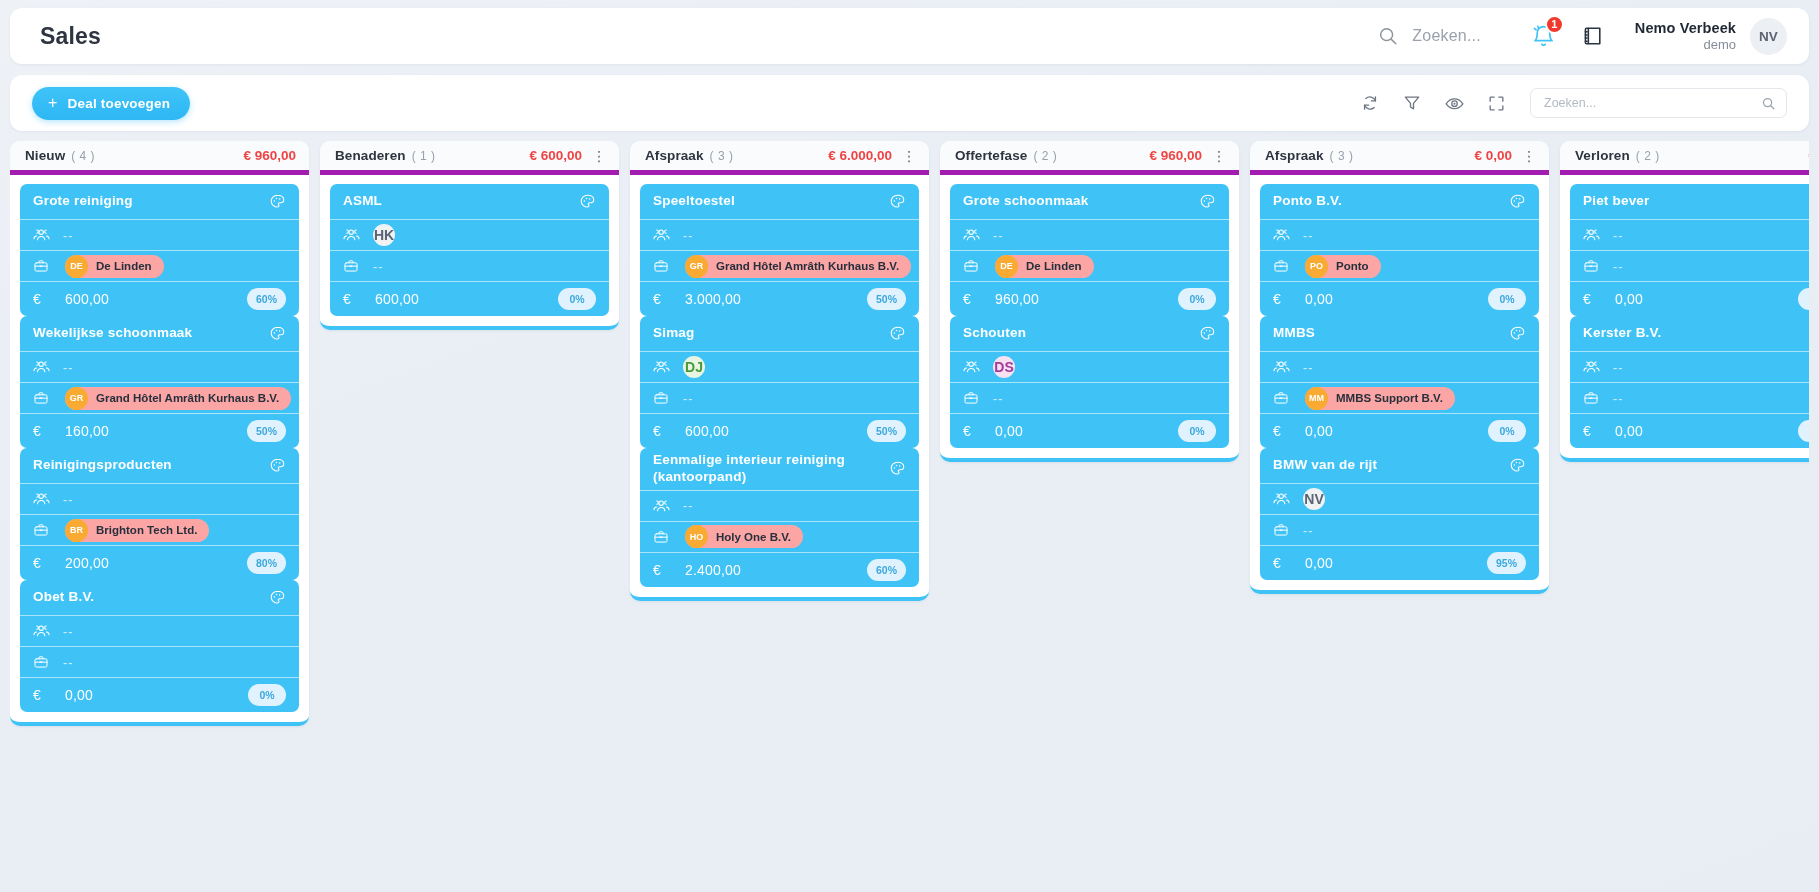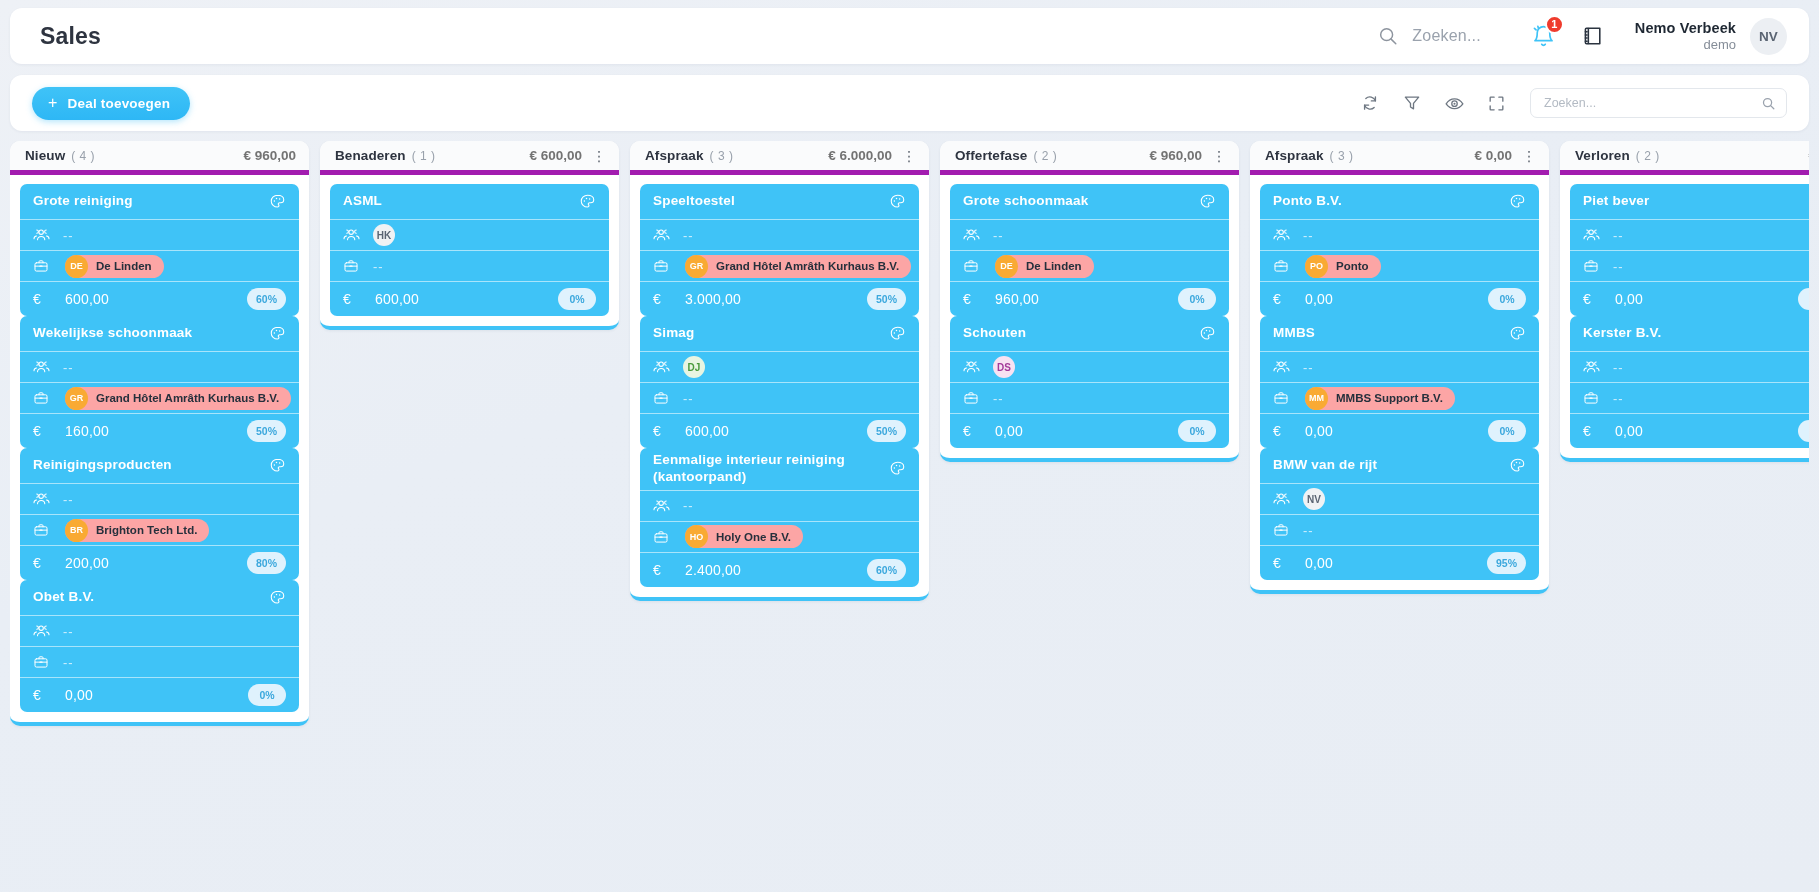--- a/index.html
+++ b/index.html
@@ -129,21 +129,21 @@
     height: 34px;
     background: #fafbfc;
     border-bottom: 5px solid #a21caf;
     display: flex; align-items: center;
     padding: 0 13px 0 15px;
     gap: 6px;
   }
   .col-name { font-size: 13.5px; color: #2e3440; font-weight: bold; letter-spacing:.1px;}
   .col-count { font-size: 12px; color: #98a0ab; letter-spacing: .5px; }
   .col-head-spacer { flex: 1 1 auto; }
-  .col-total { font-size: 13.5px; color: #737373; font-weight: bold; }
+  .col-total { font-size: 13.5px; color: #ef4444; font-weight: bold; }
   .col-menu {
     width: 14px; text-align: center; color: #5b636e;
     font-size: 14px; line-height: 8px; cursor: pointer; letter-spacing:0;
     margin-left: 4px;
   }
   .col-body { padding: 9px 10px 4px 10px; display: flex; flex-direction: column; gap: 0; }
 
   
   .card {
     background: #3fc3f7;
@@ -165,21 +165,21 @@
   .card-title {
     color: #fff; font-size: 13.5px; font-weight: bold;
     letter-spacing: .2px; line-height: 1.25;
     flex: 1 1 auto; padding-right: 8px;
   }
   .palette { flex: 0 0 auto; display: flex; }
   .row-icon { flex: 0 0 20px; display: flex; align-items: center; }
   .dashes { color: #cfeefd; font-size: 13px; letter-spacing: 1px; margin-left: 10px; }
   .avatar-sm {
     width: 22px; height: 22px; border-radius: 50%;
-    font-size: 10px; font-weight: bold;
+    font-size: 14px; font-weight: bold;
     display: flex; align-items: center; justify-content: center;
     margin-left: 10px;
     text-align: right;
   }
   .chip {
     display: inline-flex; align-items: center;
     background: #fca5a5; border-radius: 13px;
     height: 23px; margin-left: 12px;
     padding-right: 12px;
     max-width: 232px;

